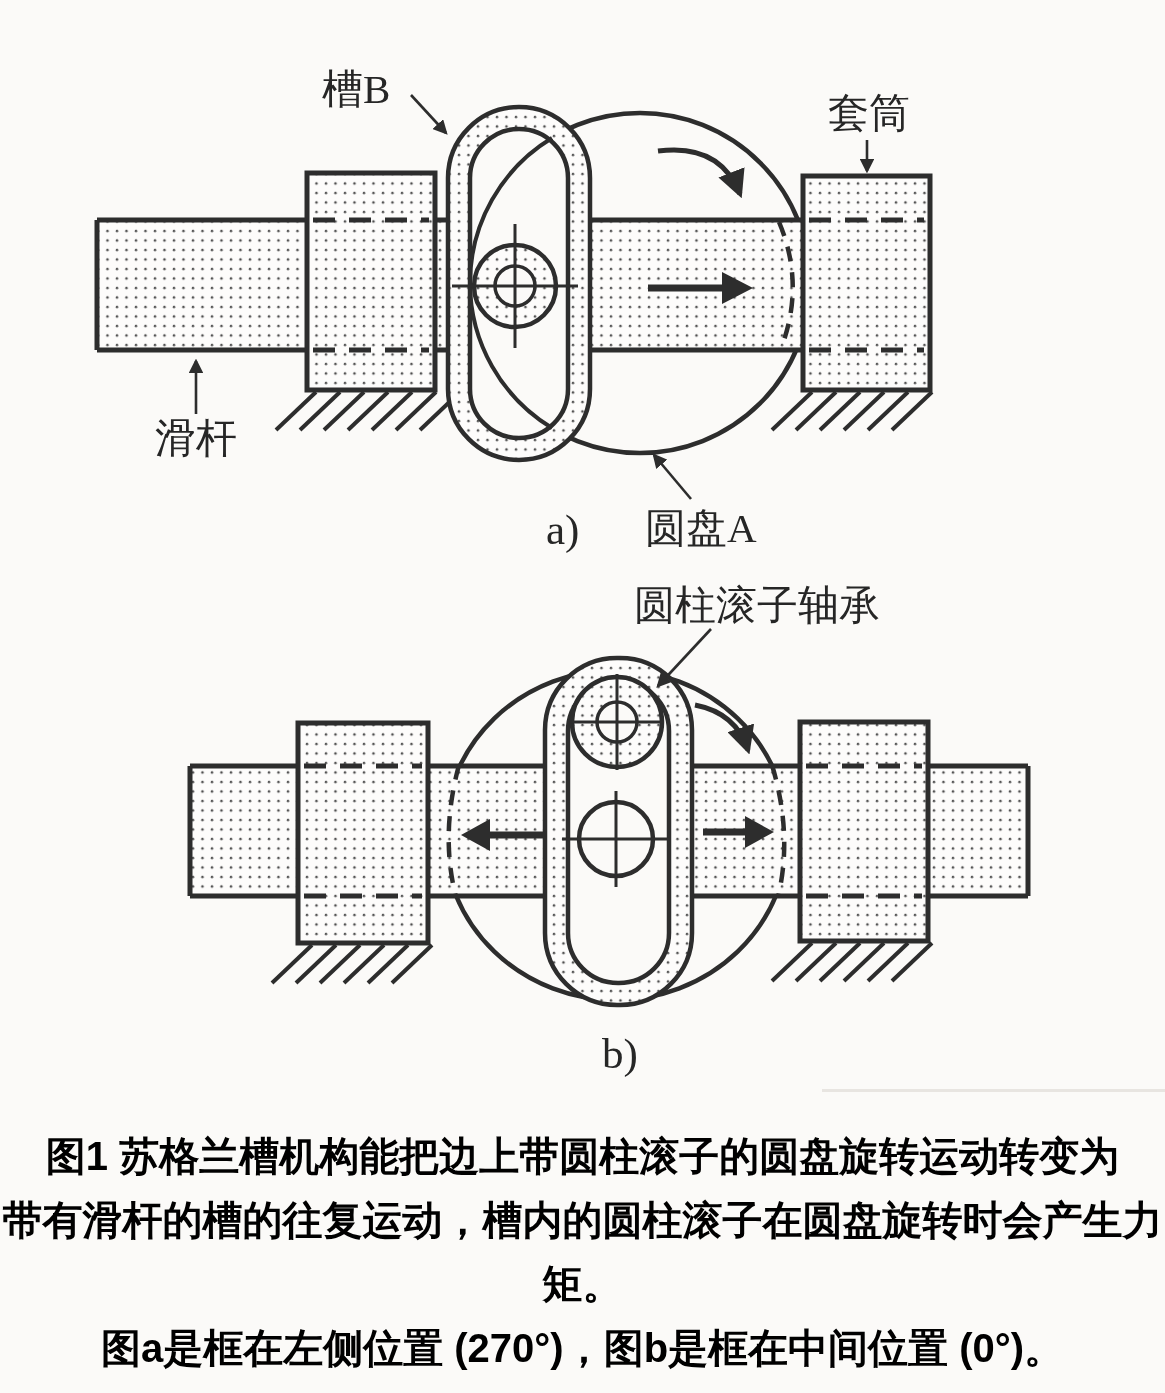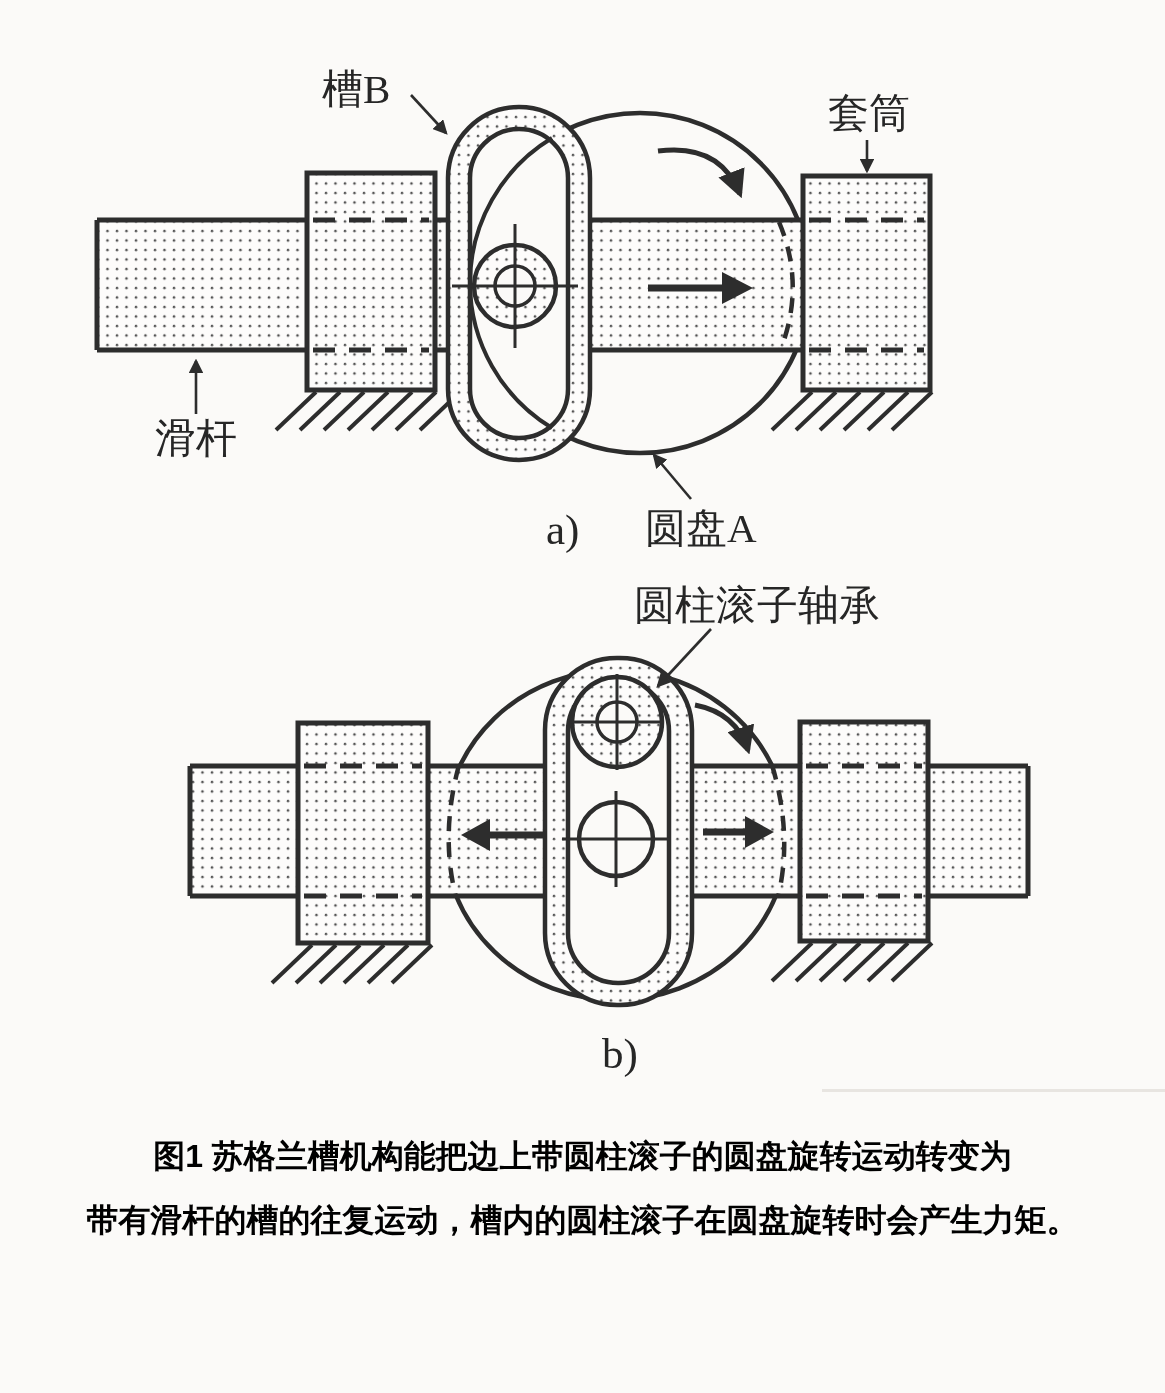--- a/index.html
+++ b/index.html
@@ -20,21 +20,21 @@
   .panel-tag{
     font-family:"Liberation Serif","DejaVu Serif",serif;
     font-size:43px;
     fill:#262626;
   }
   .caption{
     position:absolute;
     top:1124px;left:0;width:1165px;
     text-align:center;
     font-weight:bold;
-    font-size:32px;
+    font-size:40px;
     line-height:64px;
     color:#000;
   }
   .caption p{margin:0;}
   .artifact-line{
     position:absolute;
     top:1089px;left:822px;width:343px;height:3px;
     background:#e8e5e1;
   }
 </style>
@@ -212,15 +212,16 @@
     <text class="diagram-label" x="634" y="619" stroke="none" fill="#262626">圆柱滚子轴承</text>
     <text class="panel-tag" x="602" y="1068" stroke="none" fill="#262626">b)</text>
   </g>
 </svg>
 
 <div class="artifact-line"></div>
 
 <div class="caption">
   <p>图1 苏格兰槽机构能把边上带圆柱滚子的圆盘旋转运动转变为</p>
   <p>带有滑杆的槽的往复运动，槽内的圆柱滚子在圆盘旋转时会产生力矩。</p>
+  <p>图a是框在左侧位置 (270°)，图b是框在中间位置 (0°)。</p>
 </div>
 
 </div>
 
 </body></html>

